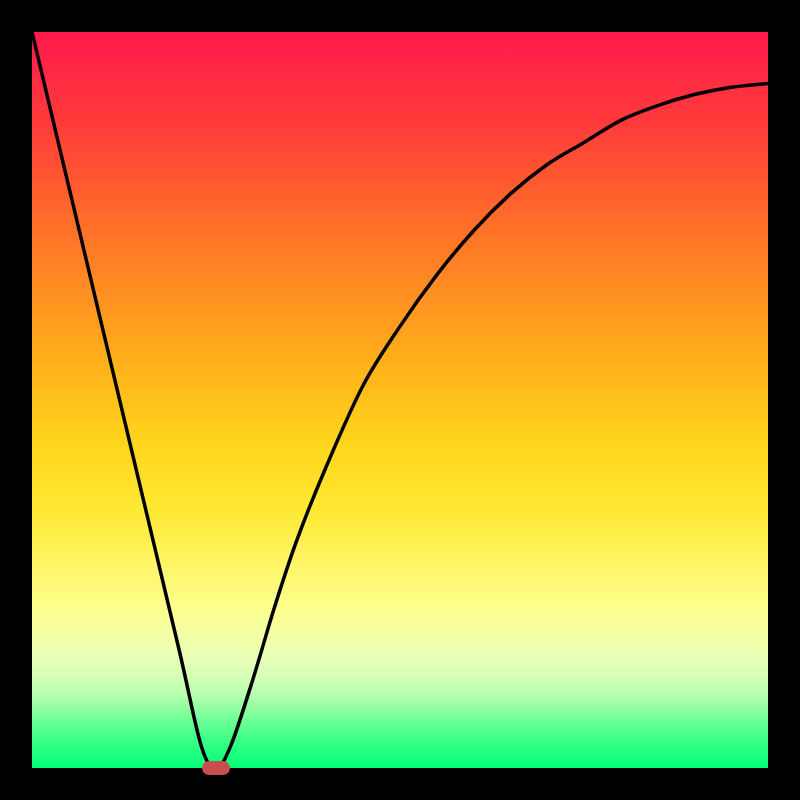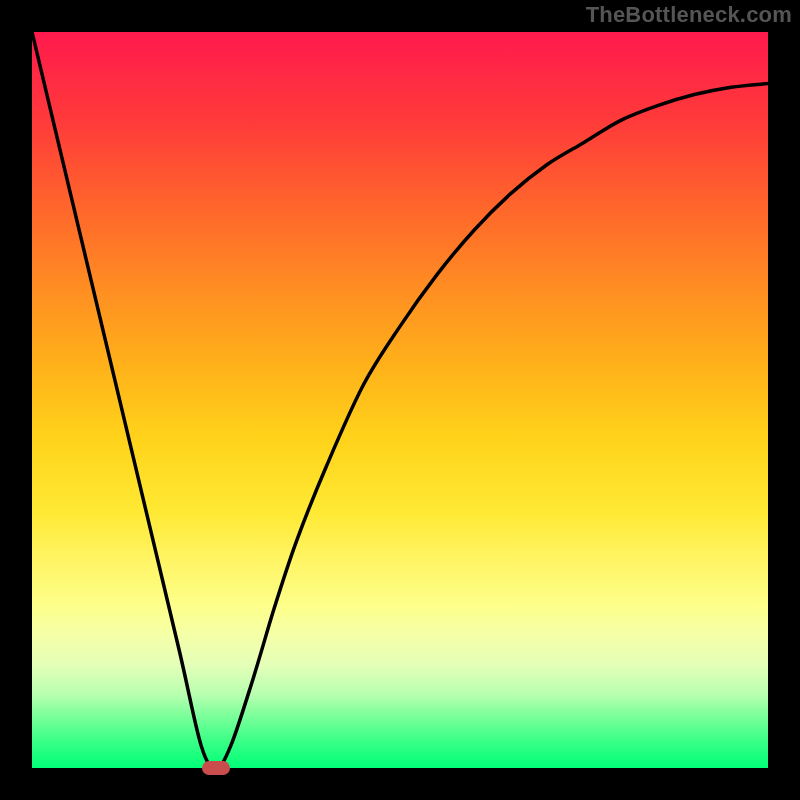--- a/index.html
+++ b/index.html
@@ -71,14 +71,13 @@
 </head>
 <body>
 
 <div class="frame">
   <div class="plot-area">
     <svg class="svg-layer" viewBox="0 0 736 736" preserveAspectRatio="none">
       <path id="curve-path" d="M 0 0 C 6.133333333333334 25.75999999999999 24.53333333333334 103.03999999999994 36.800000000000004 154.55999999999995 C 49.06666666666667 206.07999999999996 61.33333333333334 257.6 73.60000000000001 309.12 C 85.86666666666667 360.64 98.13333333333333 412.16 110.39999999999999 463.68 C 122.66666666666666 515.2 137.38666666666668 576.5333333333333 147.20000000000002 618.24 C 157.01333333333335 659.9466666666667 163.14666666666668 694.2933333333333 169.28 713.92 C 175.41333333333333 733.5466666666666 179.09333333333333 736 184 736 C 188.90666666666667 736 192.5866666666667 728.64 198.72000000000003 713.92 C 204.85333333333335 699.1999999999999 213.44 670.9866666666667 220.79999999999998 647.6800000000001 C 228.15999999999997 624.3733333333334 235.52000000000004 597.3866666666668 242.88000000000002 574.08 C 250.24 550.7733333333333 256.37333333333333 531.1466666666668 264.96 507.84000000000003 C 273.5466666666666 484.53333333333336 283.36 460 294.40000000000003 434.24 C 305.44000000000005 408.48 318.93333333333334 376.58666666666664 331.2 353.28 C 343.46666666666664 329.9733333333333 355.73333333333335 312.8 368 294.40000000000003 C 380.26666666666665 276.00000000000006 392.53333333333336 258.82666666666665 404.8 242.88 C 417.06666666666666 226.93333333333334 429.3333333333333 212.21333333333337 441.59999999999997 198.72000000000003 C 453.8666666666666 185.2266666666667 466.1333333333334 172.95999999999995 478.40000000000003 161.91999999999996 C 490.6666666666667 150.87999999999997 502.9333333333333 141.0666666666667 515.1999999999999 132.48000000000002 C 527.4666666666666 123.89333333333336 539.7333333333333 117.75999999999998 552 110.39999999999998 C 564.2666666666667 103.03999999999998 576.5333333333334 94.45333333333338 588.8000000000001 88.32000000000005 C 601.0666666666667 82.18666666666672 613.3333333333334 77.89333333333337 625.6 73.60000000000002 C 637.8666666666667 69.30666666666667 650.1333333333333 65.62666666666662 662.4 62.559999999999945 C 674.6666666666666 59.49333333333326 686.9333333333333 57.03999999999993 699.1999999999999 55.19999999999993 C 711.4666666666666 53.359999999999935 729.8666666666667 52.133333333333304 736 51.51999999999998" fill="none" stroke="#000000" stroke-width="3.5"></path>
     </svg>
     <div id="marker" class="marker" style="left: 184px; top: 736px; background: rgb(201, 77, 77);"></div>
   </div>
-  <div class="watermark">TheBottleneck.com</div>
 </div>
 
 </body></html>

